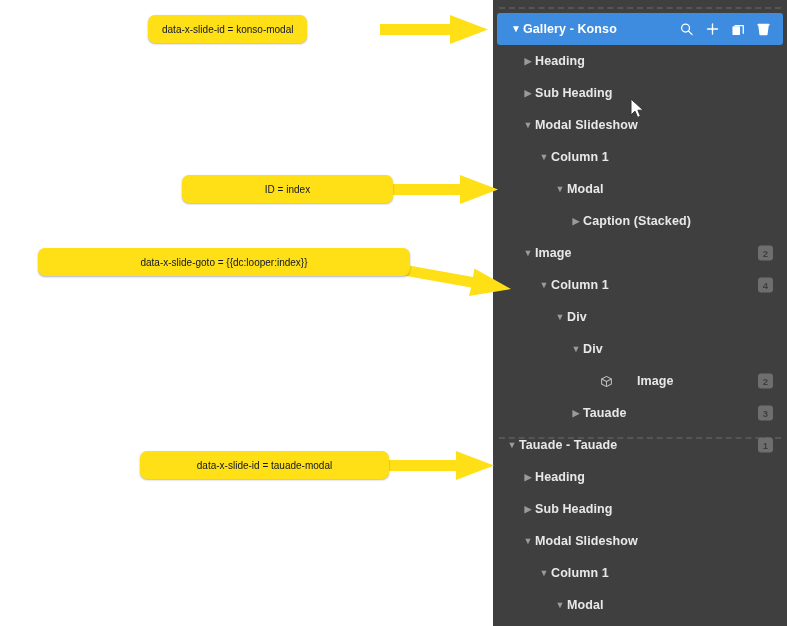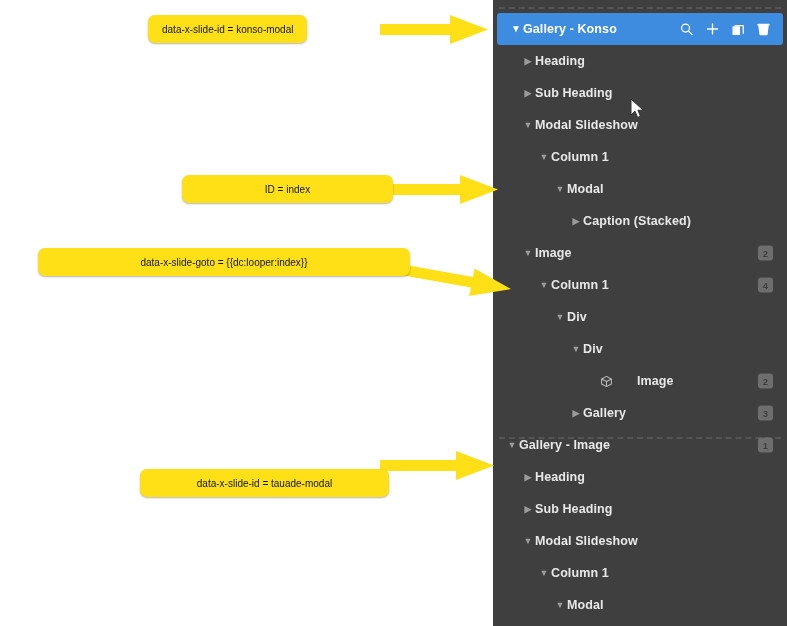--- a/index.html
+++ b/index.html
@@ -171,27 +171,27 @@
               <path d="M3 7.3 12 12 21 7.3"></path>
               <path d="M12 12 12 21.4"></path>
             </svg>
           </span>
           <span class="lbl" style="margin-left: 20px;">Image</span>
           <span class="badge">2</span>
         </div>
         <div class="row" style="top: 397px;">
           <div style="width: 76px; min-width: 76px;"></div>
           <span class="tw">▶</span>
-          <span class="lbl">Gallery</span>
+          <span class="lbl">Tauade</span>
           <span class="badge">3</span>
         </div>
         <div class="row" style="top: 429px;">
           <div style="width: 12px; min-width: 12px;"></div>
           <span class="tw">▼</span>
-          <span class="lbl">Gallery - Image</span>
+          <span class="lbl">Tauade - Tauade</span>
           <span class="badge">1</span>
         </div>
         <div class="row" style="top: 461px;">
           <div style="width: 28px; min-width: 28px;"></div>
           <span class="tw">▶</span>
           <span class="lbl">Heading</span>
         </div>
         <div class="row" style="top: 493px;">
           <div style="width: 28px; min-width: 28px;"></div>
           <span class="tw">▶</span>
@@ -237,16 +237,16 @@
     <svg class="arrow-svg" style="left:395px; top:258px;" width="125" height="45" viewBox="0 0 125 45">
       <path d="M0 5 L78 19 L79.5 10.5 L116 31 L74 38 L76 29.5 L0 16 Z" fill="#FFDF16"></path>
     </svg>
     <div class="bubble" style="left:38px; top:248px; width:372px;">data-x-slide-goto = {{dc:looper:index}}</div>
   </div>
 
   <div class="callout">
     <svg class="arrow-svg" style="left:380px; top:446px;" width="120" height="40" viewBox="0 0 120 40">
       <path d="M0 14 L76 14 L76 5 L114 19.5 L76 34 L76 25 L0 25 Z" fill="#FFDF16"></path>
     </svg>
-    <div class="bubble" style="left:140px; top:469px; width:249px;">data-x-slide-id = tauade-modal</div>
+    <div class="bubble" style="left:140px; top:451px; width:249px;">data-x-slide-id = tauade-modal</div>
   </div>
 
 </div>
 
 </body></html>

